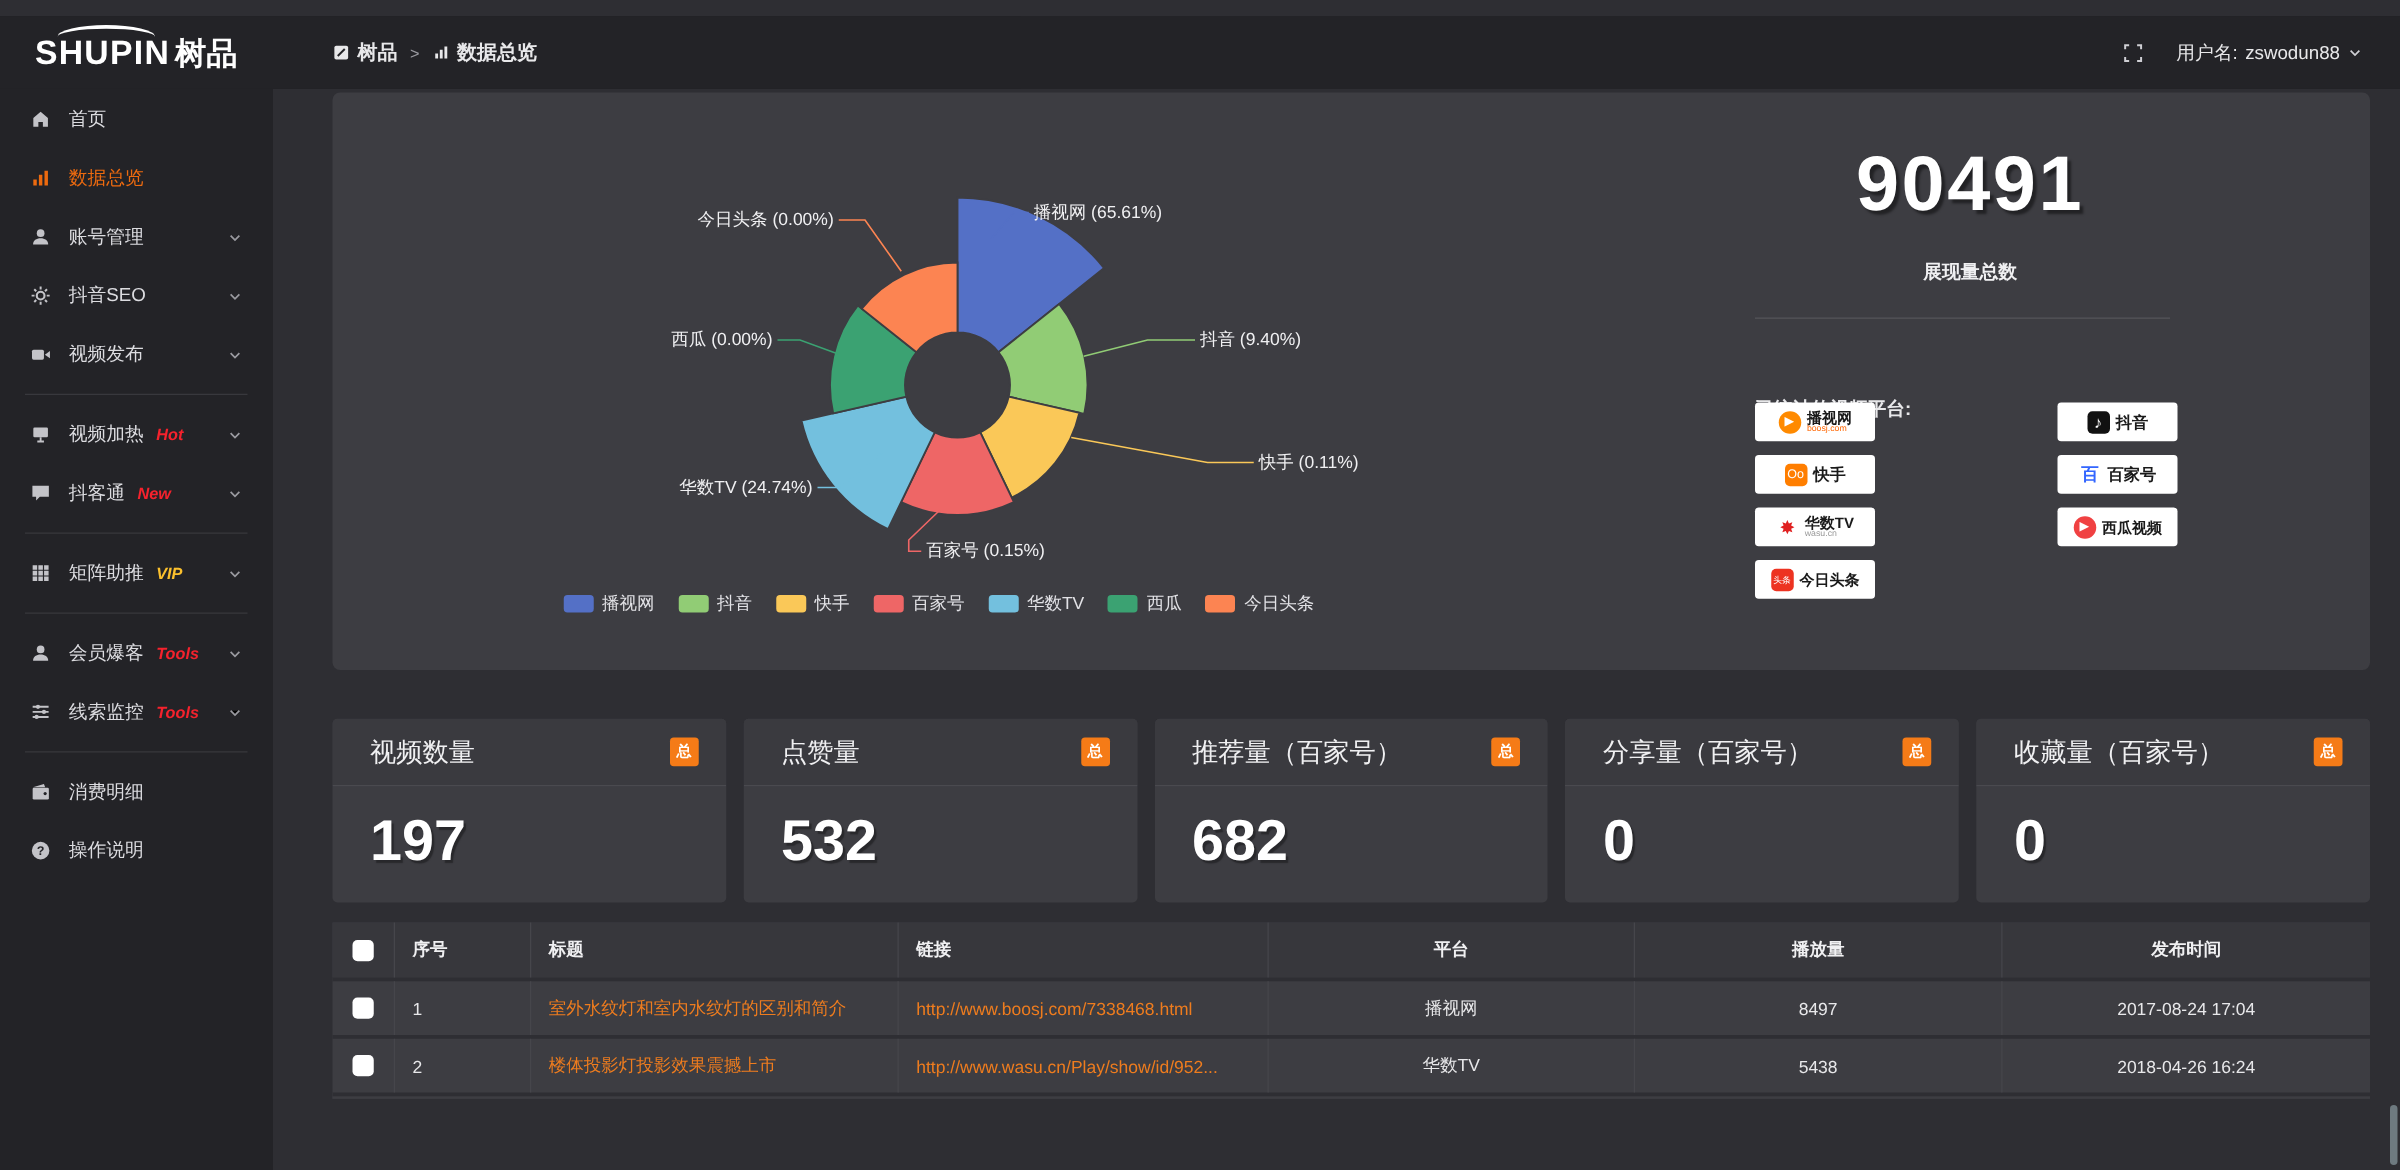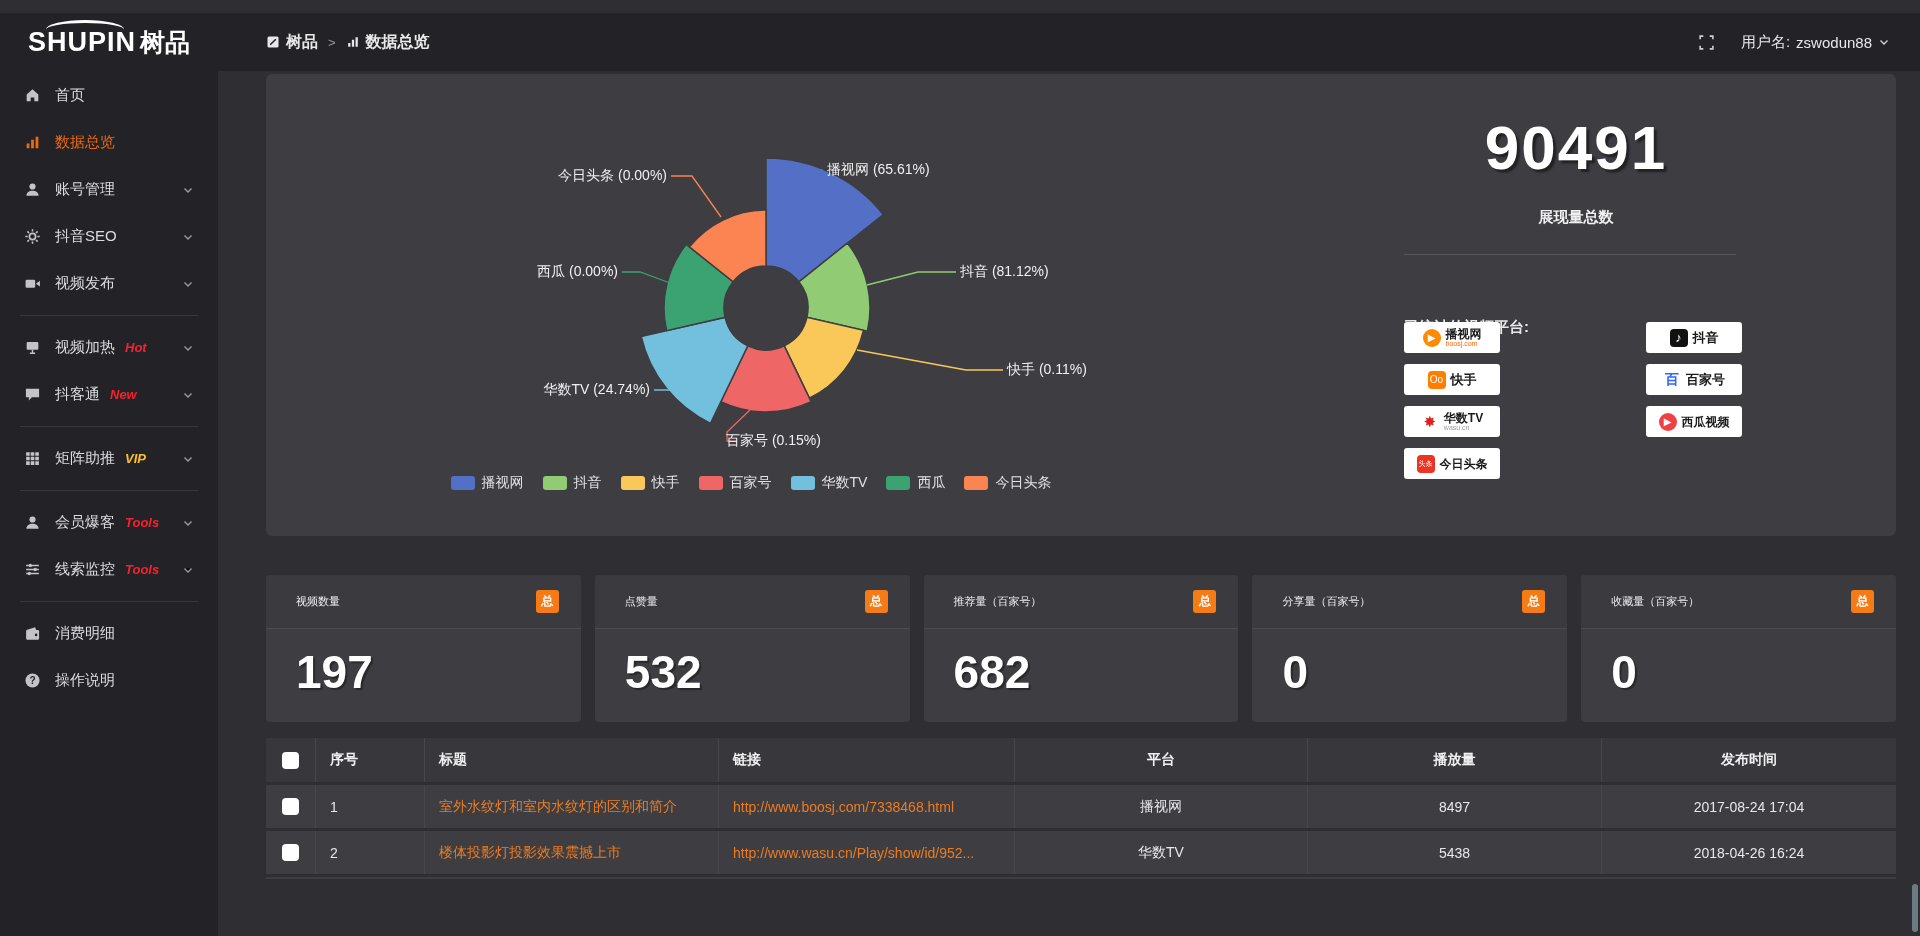--- a/index.html
+++ b/index.html
@@ -66,21 +66,21 @@
   .plat-icon.circle { border-radius:50%; }
   .plat-name { font-size:12px; font-weight:bold; color:#1a1a1a; line-height:12px; }
   .plat-sub { font-size:7px; color:#f60; line-height:8px; }
   .plat-sub.gray { color:#999; }
 
   
   .stats { display:flex; gap:14px; margin-bottom:16px; }
   .stat-card { flex:1; height:147px; background:#3d3d42; border-radius:4px; overflow:hidden; }
   .stat-head { height:54px; display:flex; align-items:center; justify-content:space-between;
     padding:0 22px 0 30px; border-bottom:1px solid #4a4a4f; background:#3a3a3f; }
-  .stat-label { font-size:11px; color:#f0f0f2;text-align:right; }
+  .stat-label { font-size:21px; color:#f0f0f2;text-align:right; }
   .stat-badge { width:23px; height:23px; background:#f57b17; color:#fff; font-size:12px; font-weight:bold;
     border-radius:3px; display:flex; align-items:center; justify-content:center; }
   .stat-value { padding:16px 0 0 30px; font-size:46px; font-weight:bold; color:#fff;
     text-shadow:2px 2px 1px rgba(0,0,0,.35); }
 
   
   .table { width:1630px; background:#3d3d42; }
   .t-row { display:grid; grid-template-columns:49px 109px 294px 296px 293px 294px 295px; }
   .t-head { height:44px; background:#37373c; }
   .t-data { height:46px; border-top:3px solid #2e2e33; }
@@ -315,23 +315,23 @@
           <polyline points="486,334 461,358 461,367 471,367" fill="none" stroke="#ee6666" stroke-width="1.3"></polyline>
           <path d="M444.4628813929525 349.32401509150964A128 128 0 0 1 375.2092272407266 262.48267954640824L459.0530276883634 243.3458792261652A42 42 0 0 0 481.7768829570625 271.8406924519016Z" fill="#73c0de" stroke="#3d3d42" stroke-width="1.5"></path>
           <polyline points="440,288 406,316 388,316" fill="none" stroke="#73c0de" stroke-width="1.3"></polyline>
           <path d="M400.557352957454 256.69713526354406A102 102 0 0 1 420.253188788261 170.40404021040916L467.16307773634276 207.81342832193317A42 42 0 0 0 459.0530276883634 243.3458792261652Z" fill="#3ba272" stroke="#3d3d42" stroke-width="1.5"></path>
           <polyline points="404,209 374,198 356,198" fill="none" stroke="#3ba272" stroke-width="1.3"></polyline>
           <path d="M423.3805147181331 172.89799941784412A98 98 0 0 1 500 136L500 192A42 42 0 0 0 467.16307773634276 207.8134283219332Z" fill="#fc8452" stroke="#3d3d42" stroke-width="1.5"></path>
           <polyline points="455,143 426,102 405,102" fill="none" stroke="#fc8452" stroke-width="1.3"></polyline>
         </svg>
       <div id="pie-labels">
           <div class="pie-label" style="top: 96px; left: 561px;">播视网 (65.61%)</div>
-          <div class="pie-label" style="top: 198px; left: 694px;">抖音 (81.12%)</div>
+          <div class="pie-label" style="top: 198px; left: 694px;">抖音 (9.40%)</div>
           <div class="pie-label" style="top: 296px; left: 741px;">快手 (0.11%)</div>
-          <div class="pie-label" style="top: 367px; left: 460px;">百家号 (0.15%)</div>
+          <div class="pie-label" style="top: 367px; left: 475px;">百家号 (0.15%)</div>
           <div class="pie-label" style="top: 316px; right: 586px;">华数TV (24.74%)</div>
           <div class="pie-label" style="top: 198px; right: 618px;">西瓜 (0.00%)</div>
           <div class="pie-label" style="top: 102px; right: 569px;">今日头条 (0.00%)</div>
         </div>
       <div class="chart-legend" id="chart-legend">
           <div class="legend-item">
             <span class="legend-swatch" style="background: rgb(84, 112, 198);"></span>
             <span>播视网</span>
           </div>
           <div class="legend-item">

